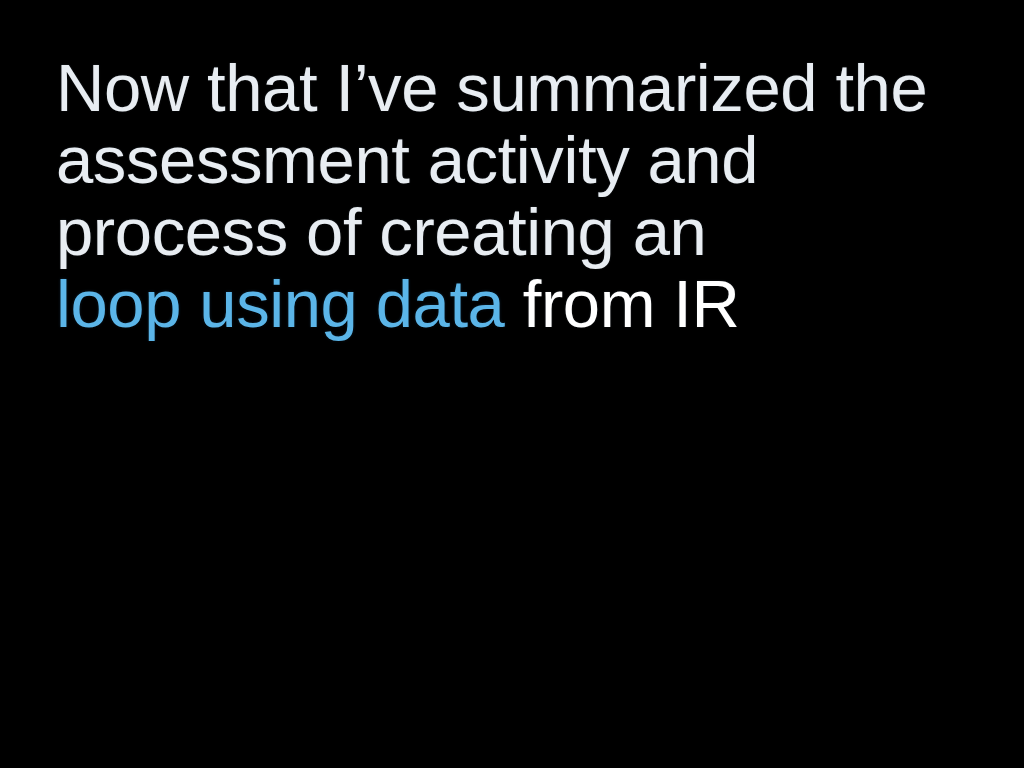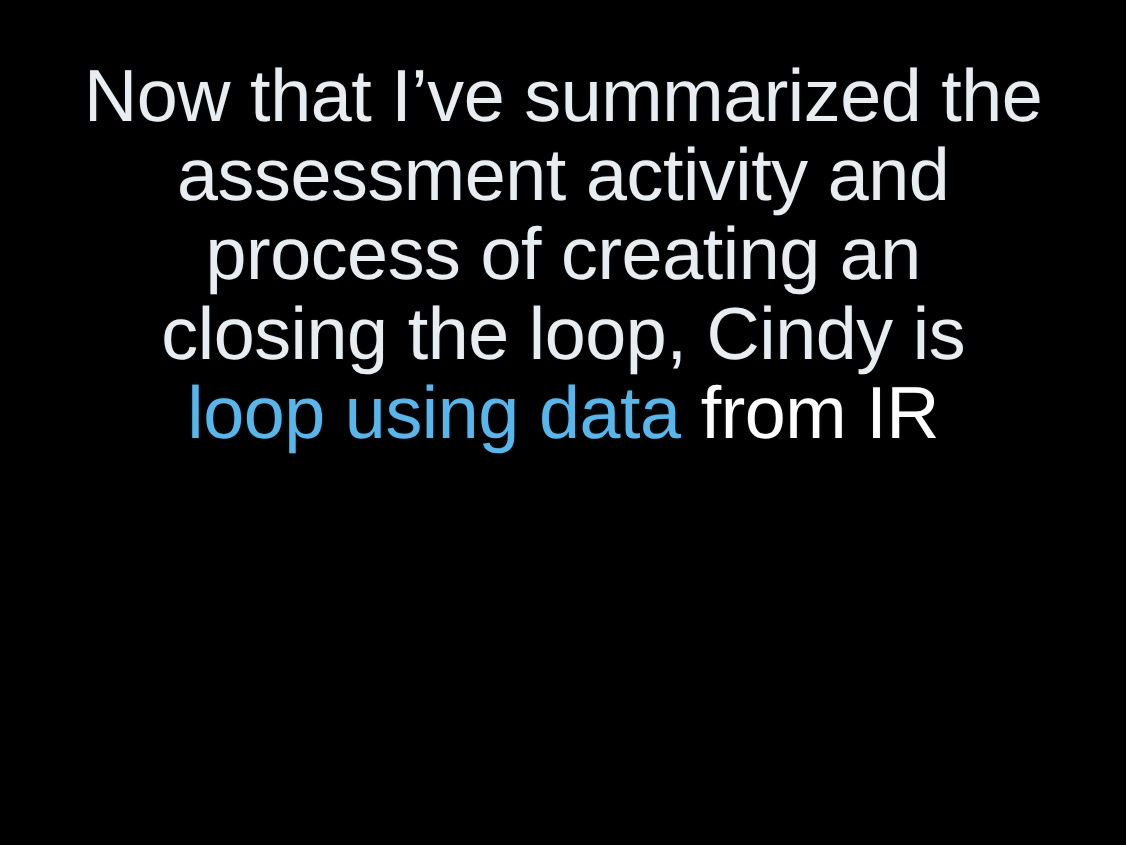--- a/index.html
+++ b/index.html
@@ -18,21 +18,21 @@
     box-sizing: border-box;
   }
 
   #text-block {
     position: absolute;
     left: 0;
     right: 0;
     top: 52px;
     padding: 0 56px;
     box-sizing: border-box;
-    text-align: center;
+    text-align: left;
     font-family: "Liberation Sans", "DejaVu Sans", sans-serif;
     font-size: 67px;
     line-height: 72px;
     font-weight: 400;
     letter-spacing: -0.4px;
     color: #E8EDF2;
     text-shadow: 0 2px 3px rgba(0,0,0,0.85),
                  0 0 2px rgba(120,140,160,0.35);
     -webkit-font-smoothing: antialiased;
   }
@@ -58,20 +58,19 @@
 <div id="slide" style="--slide-bg: #000000;">
 
   <div id="text-block">
 
     <span class="line"><span class="seg-white" style="color: rgb(232, 237, 242);">Now that I’ve summarized the</span></span>
 
     <span class="line"><span class="seg-white" style="color: rgb(232, 237, 242);">assessment activity and</span></span>
 
     <span class="line"><span class="seg-white" style="color: rgb(232, 237, 242);">process of creating an</span></span>
 
-    <span class="line"><span class="seg-white" style="color: rgb(232, 237, 242);">closing the loop, Cindy is</span></span>
 
 
     <span class="line"><span class="seg-accent" style="color: rgb(91, 181, 232);">loop using data</span><span class="seg-white" style="color: #ffffff;"> from IR</span></span>
 
   </div>
 
 </div>
 
 </body></html>

